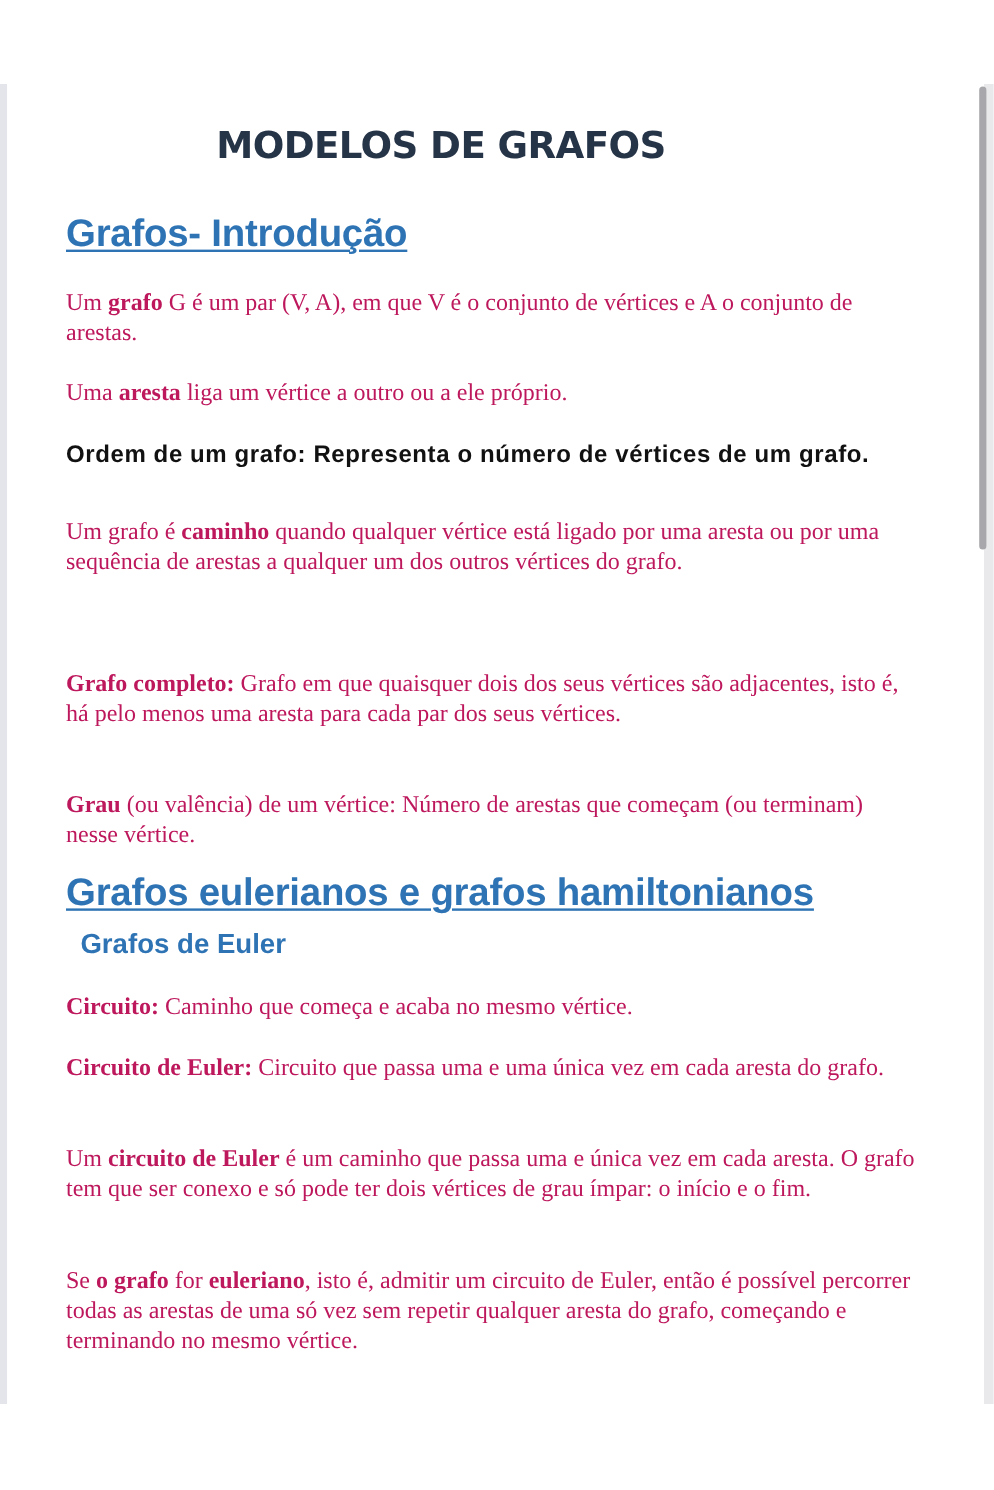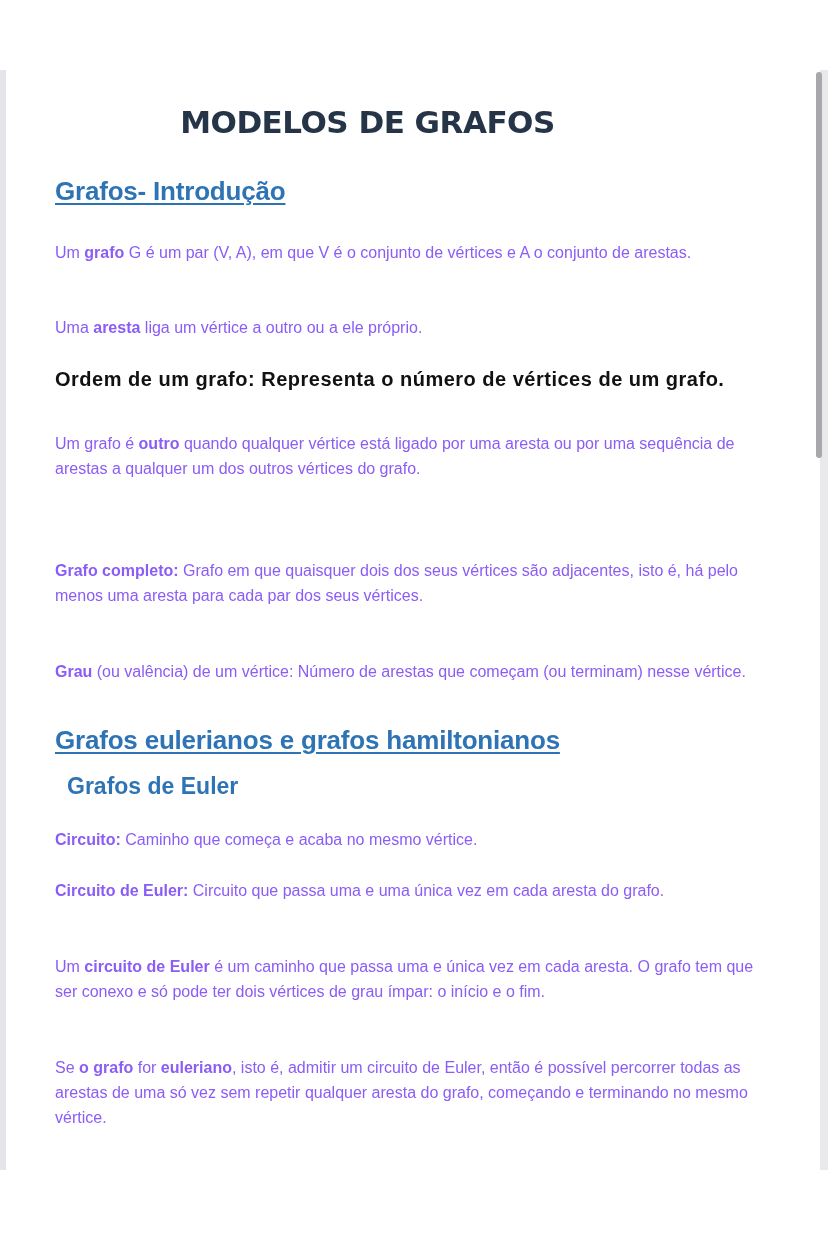--- a/index.html
+++ b/index.html
@@ -13,26 +13,26 @@
   .scroll-track { position: absolute; left: 820px; top: 70px; width: 8px; height: 1100px; background: #e9e9ec; }
   .scroll-thumb { position: absolute; left: 816px; top: 72px; width: 6px; height: 386px; background: #a8a8ac; border-radius: 3px; }
   .page { position: absolute; left: 6px; top: 70px; width: 810px; height: 1100px; background: #ffffff; }
   .content { position: absolute; left: 49px; top: 0; width: 710px; }
   .title {
     position: absolute; left: 0; top: 34px; width: 722px; text-align: center;
     font-family: "DejaVu Sans", sans-serif; font-weight: bold; font-size: 31px;
     color: #263448; letter-spacing: -0.5px;
   }
   .h-section {
-    position: absolute; left: 0; font-weight: bold; font-size: 26px; color: #2e74b5;
+    position: absolute; left: 0; font-weight: bold; font-size: 32px; color: #2e74b5;
     text-decoration: underline; text-decoration-thickness: 2px; text-underline-offset: 3px;
     letter-spacing: -0.2px;
   }
   .h-sub { position: absolute; left: 12px; font-weight: bold; font-size: 23px; color: #2e74b5; }
-  .p { position: absolute; left: 0; width: 712px; font-size: 16px; line-height: 25px; color: #8b5cf6; }
+  .p { position: absolute; left: 0; width: 712px; font-size: 20px; line-height: 25px; color: #be185d; font-family: Liberation Serif, serif; }
   .p b { font-weight: bold; }
   .center-bold { position: absolute; left: 0; width: 722px; text-align: left; font-weight: bold; font-size: 20px; line-height: 26px; letter-spacing: 0.5px; }
 </style>
 </head>
 <body>
 
 <div class="top-margin"></div>
 <div class="left-edge"></div>
 
 <div class="page">
@@ -46,21 +46,21 @@
       <span>Um </span><b>grafo</b><span> G é um par (V, A), em que V é o conjunto de vértices e A o conjunto de arestas.</span>
     </div>
 
     <div class="p" style="top:245px;">
       <span>Uma </span><b>aresta</b><span> liga um vértice a outro ou a ele próprio.</span>
     </div>
 
     <div class="center-bold" style="top:296px;left:-6px;width:722px;padding:0 6px;">Ordem de um grafo: Representa o número de vértices de um grafo.</div>
 
     <div class="p" style="top:361px;">
-      <span>Um grafo é </span><b>outro</b><span> quando qualquer vértice está ligado por uma aresta ou por uma sequência de arestas a qualquer um dos outros vértices do grafo.</span>
+      <span>Um grafo é </span><b>caminho</b><span> quando qualquer vértice está ligado por uma aresta ou por uma sequência de arestas a qualquer um dos outros vértices do grafo.</span>
     </div>
 
     <div class="p" style="top:488px;">
       <span></span><b>Grafo completo:</b><span> Grafo em que quaisquer dois dos seus vértices são adjacentes, isto é, há pelo menos uma aresta para cada par dos seus vértices.</span>
     </div>
 
     <div class="p" style="top:589px;">
       <span></span><b>Grau</b><span> (ou valência) de um vértice: Número de arestas que começam (ou terminam) nesse vértice.</span>
     </div>
 

